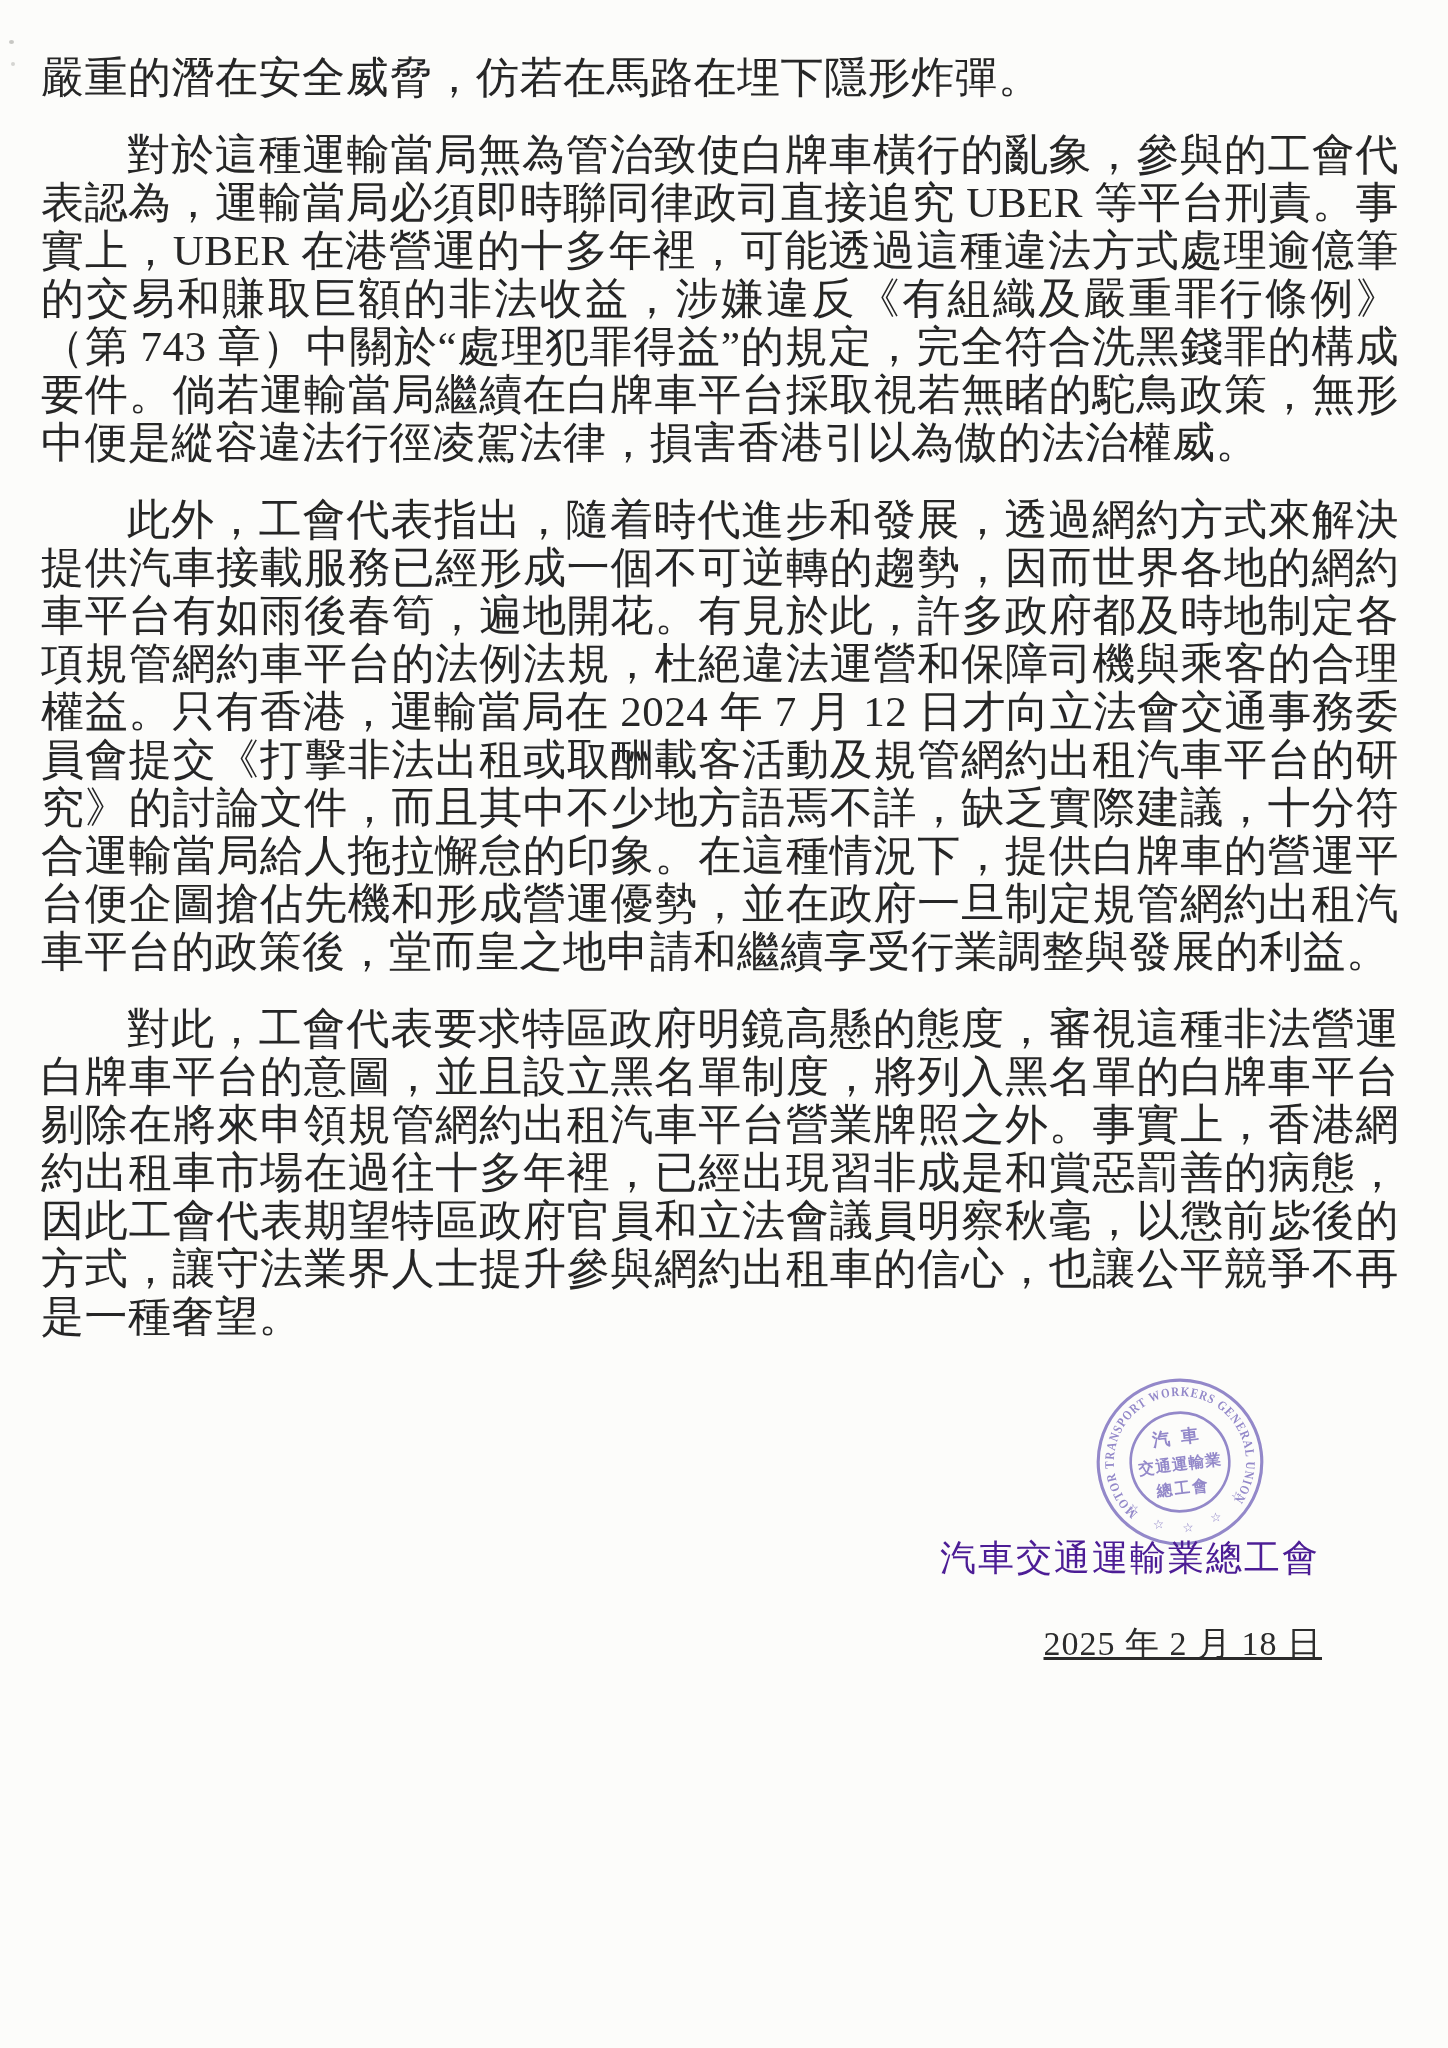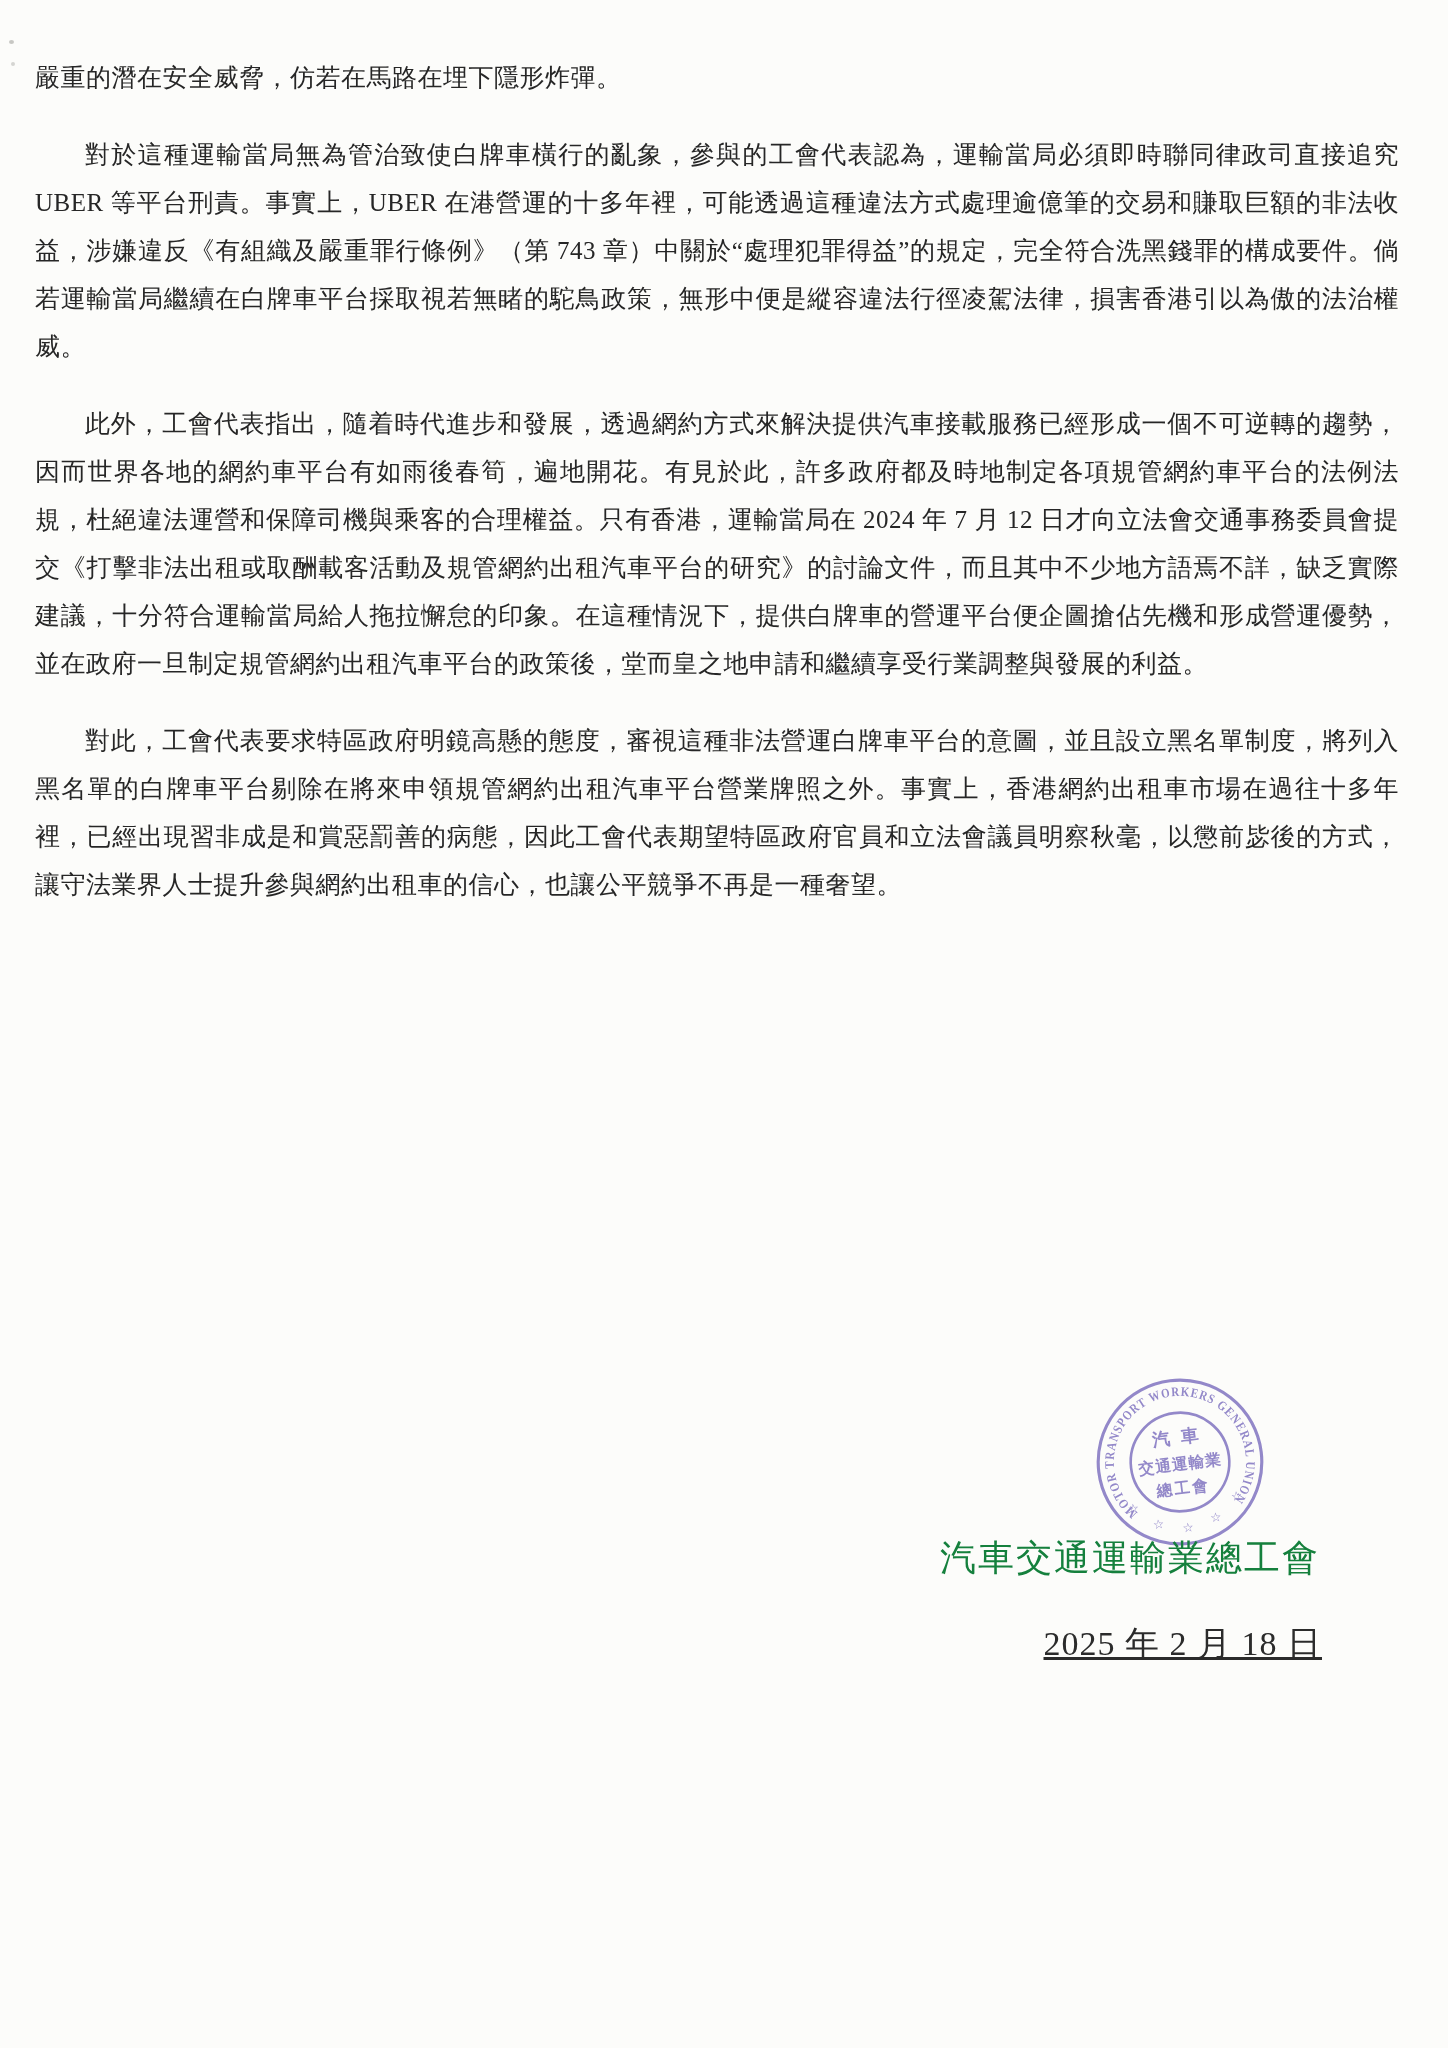--- a/index.html
+++ b/index.html
@@ -6,23 +6,23 @@
   .page{
     position:relative;
     width:1448px;height:2048px;
     margin:0 auto;
     background:#fcfcfa;
     overflow:hidden;
     font-family:"Liberation Serif","DejaVu Serif",serif;
   }
   .body-text{
     position:absolute;
-    left:35px; right:49px; top:54px;
+    left:41px; right:49px; top:54px;
     color:#262626;
-    font-size:25px;
+    font-size:43px;
     line-height:48px;
     text-align:justify;
     text-justify:inter-character;
     letter-spacing:0.5px;
   }
   .body-text p{margin:0 0 29px 0;}
   p.cont{text-indent:0;}
   p.para{text-indent:2em;}
   .speck{position:absolute;background:#9a9a96;border-radius:50%;}
   .speck.s1{left:9px;top:40px;width:5px;height:4px;opacity:.55;}
@@ -43,21 +43,21 @@
     font-weight:bold;
     letter-spacing:1.2px;
   }
   .stamp-cn{font-family:"Liberation Serif",serif;font-weight:bold;}
   .stamp-star{font-size:12px;}
   .signature{
     position:absolute;
     top:1534px; right:128px;
     font-size:36px;
     letter-spacing:2px;
-    color:#15803d;
+    color:#4c1d95;
   }
   .date{
     position:absolute;
     top:1621px; right:126px;
     font-size:34px;
     letter-spacing:1px;
     color:#2b2b2b;
     text-decoration:underline;
   }
 </style>

